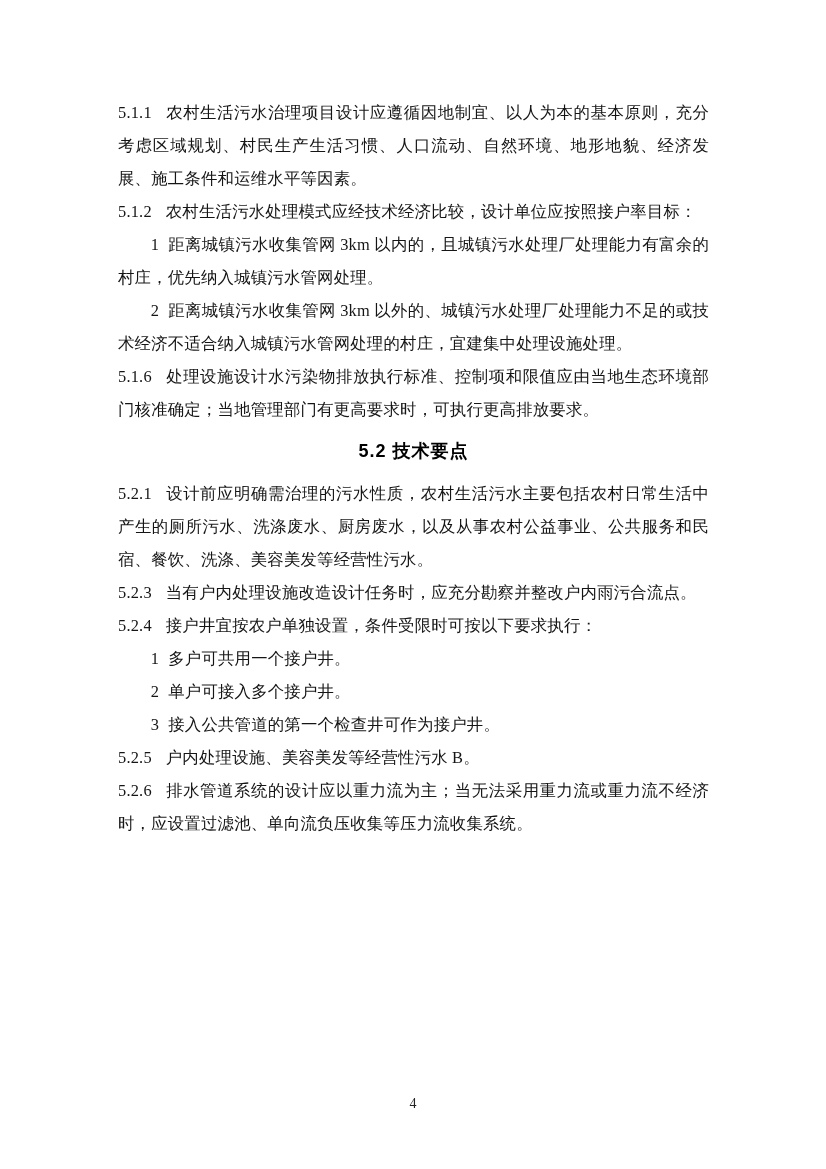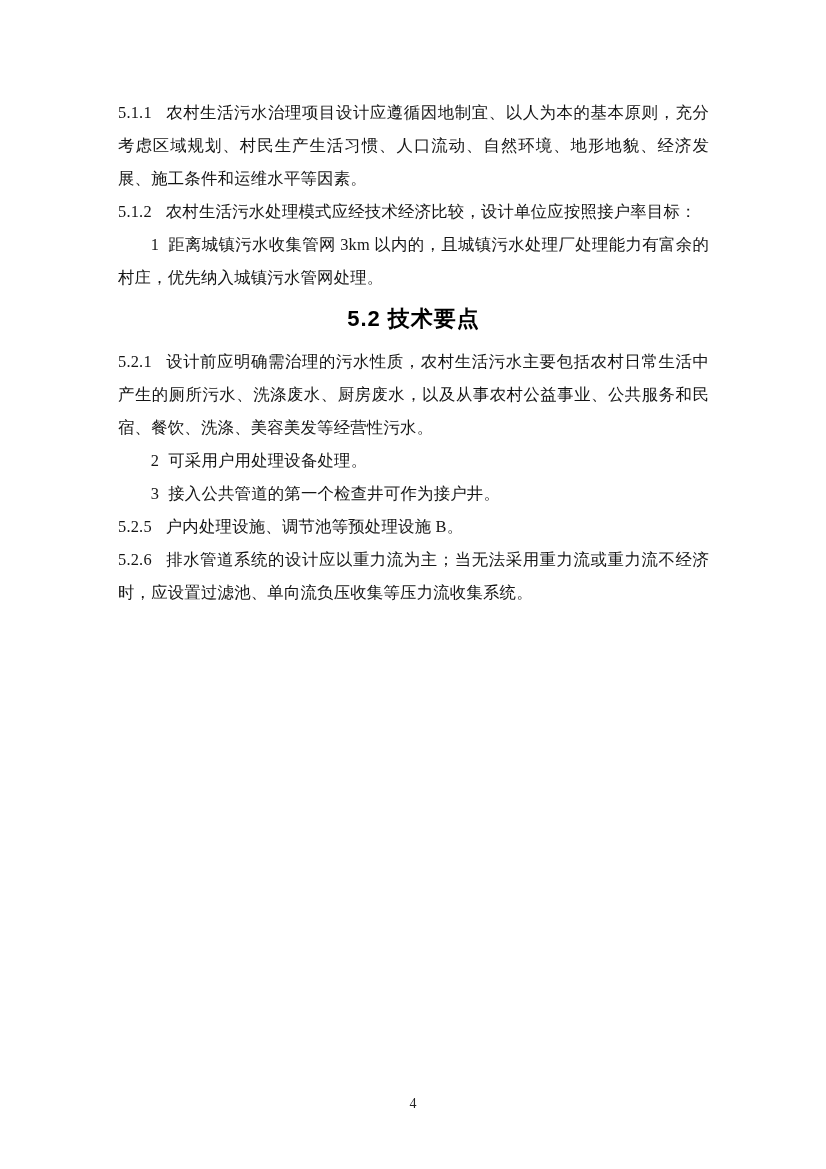--- a/index.html
+++ b/index.html
@@ -27,21 +27,21 @@
     line-height: 33px;
     text-align: justify;
     letter-spacing: 0.2px;
   }
   p.item { text-indent: 2em; }
   .num { margin-right: 14px; }
   p.item .num { margin-right: 9px; }
   .section-heading {
     margin: 13px 0 14px 0;
     font-family: "Liberation Sans", "DejaVu Sans", sans-serif;
-    font-size: 22px;
+    font-size: 18px;
     line-height: 24px;
     font-weight: bold;
     text-align: center;
     color: #000000;
     letter-spacing: 1px;
   }
   .page-number {
     position: absolute;
     left: 0; right: 0; top: 1096px;
     text-align: center;
@@ -54,38 +54,43 @@
 
 <div class="page">
   <div class="content">
 
     <p class="clause"><span class="num">5.1.1</span><span class="txt">农村生活污水治理项目设计应遵循因地制宜、以人为本的基本原则，充分考虑区域规划、村民生产生活习惯、人口流动、自然环境、地形地貌、经济发展、施工条件和运维水平等因素。</span></p>
 
     <p class="clause"><span class="num">5.1.2</span><span class="txt">农村生活污水处理模式应经技术经济比较，设计单位应按照接户率目标：</span></p>
 
     <p class="item"><span class="num">1</span><span class="txt">距离城镇污水收集管网 3km 以内的，且城镇污水处理厂处理能力有富余的村庄，优先纳入城镇污水管网处理。</span></p>
 
+    <p class="item"><span class="num">2</span><span class="txt">距离城镇污水收集管网 3km 以外的、城镇污水处理厂处理能力不足的或技术经济不适合纳入城镇污水管网处理的村庄，宜建集中处理设施处理。</span></p>
 
 
 
 
 
+    <p class="clause"><span class="num">5.1.6</span><span class="txt">处理设施设计水污染物排放执行标准、控制项和限值应由当地生态环境部门核准确定；当地管理部门有更高要求时，可执行更高排放要求。</span></p>
 
     <h2 class="section-heading">5.2 技术要点</h2>
 
     <p class="clause"><span class="num">5.2.1</span><span class="txt">设计前应明确需治理的污水性质，农村生活污水主要包括农村日常生活中产生的厕所污水、洗涤废水、厨房废水，以及从事农村公益事业、公共服务和民宿、餐饮、洗涤、美容美发等经营性污水。</span></p>
 
 
+    <p class="clause"><span class="num">5.2.3</span><span class="txt">当有户内处理设施改造设计任务时，应充分勘察并整改户内雨污合流点。</span></p>
 
+    <p class="clause"><span class="num">5.2.4</span><span class="txt">接户井宜按农户单独设置，条件受限时可按以下要求执行：</span></p>
 
+    <p class="item"><span class="num">1</span><span class="txt">多户可共用一个接户井。</span></p>
 
-    <p class="item"><span class="num">2</span><span class="txt">可采用户用处理设备处理。</span></p>
+    <p class="item"><span class="num">2</span><span class="txt">单户可接入多个接户井。</span></p>
 
     <p class="item"><span class="num">3</span><span class="txt">接入公共管道的第一个检查井可作为接户井。</span></p>
 
-    <p class="clause"><span class="num">5.2.5</span><span class="txt">户内处理设施、调节池等预处理设施 B。</span></p>
+    <p class="clause"><span class="num">5.2.5</span><span class="txt">户内处理设施、美容美发等经营性污水 B。</span></p>
 
     <p class="clause"><span class="num">5.2.6</span><span class="txt">排水管道系统的设计应以重力流为主；当无法采用重力流或重力流不经济时，应设置过滤池、单向流负压收集等压力流收集系统。</span></p>
 
   </div>
 
   <div class="page-number">4</div>
 </div>
 
 </body></html>

